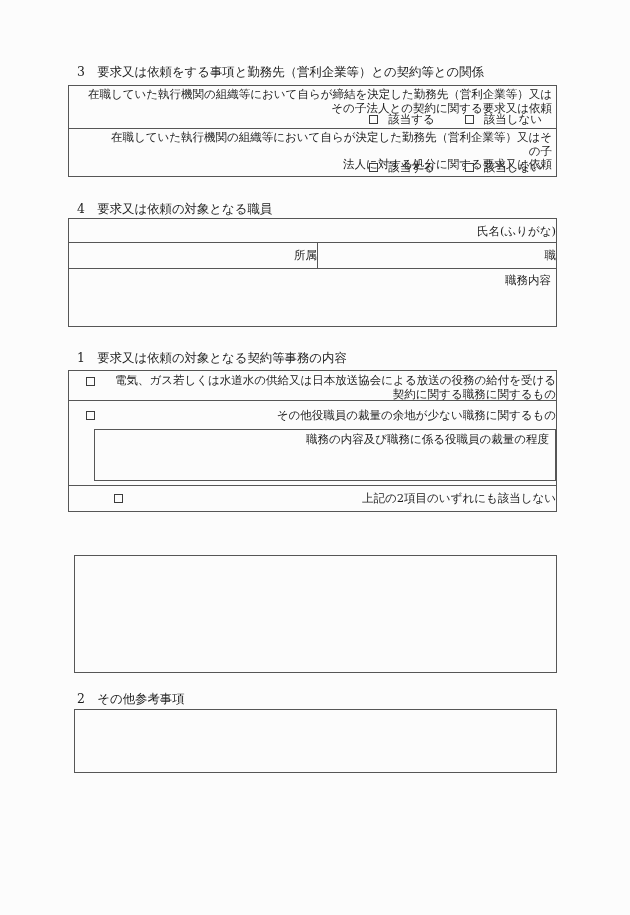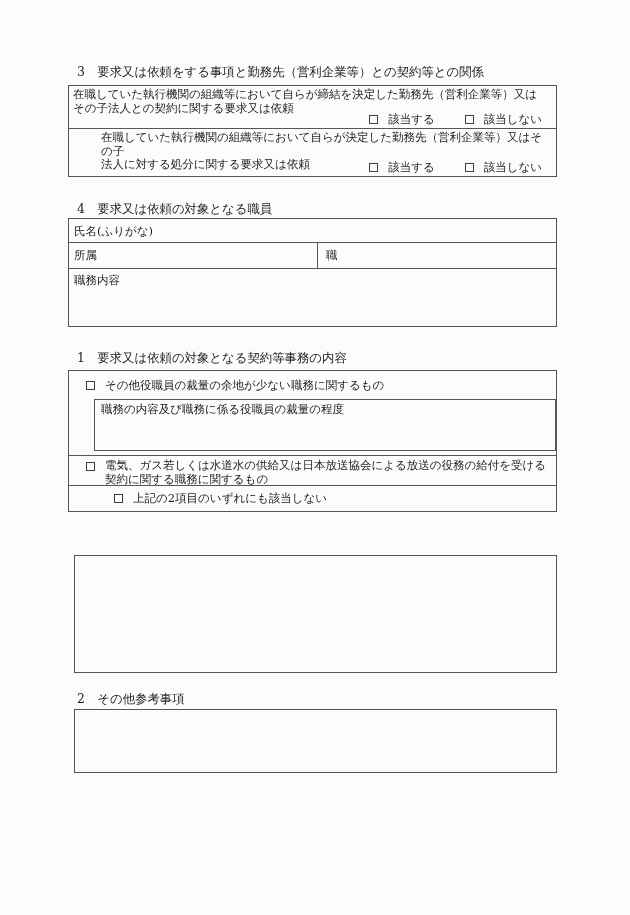--- a/index.html
+++ b/index.html
@@ -8,21 +8,21 @@
     --bg:#fcfcfc;
   }
   *{margin:0;padding:0;box-sizing:border-box;}
   html,body{width:630px;height:915px;}
   body{
     background:var(--bg);
     color:var(--txt);
     font-family:"DejaVu Serif","Liberation Serif",serif;
     font-size:11.5px;
   }
-  .page{position:relative;width:630px;height:915px;overflow:hidden;}
+  .page{position:relative;width:630px;height:915px;overflow:hidden;text-align:right;}
   .abs{position:absolute;}
   .heading{font-size:12.4px;line-height:14px;white-space:nowrap;}
   .tbl{border:1px solid var(--line);background:transparent;}
   .row{position:relative;border-bottom:1px solid var(--line);overflow:hidden;}
   .row.last{border-bottom:none;margin-left:28px;}
   .prewrap{white-space:pre-line;}
   
   .s3-text{padding:2px 4px 0 4px;line-height:13.5px;}
   .choice-line{position:absolute;right:14px;bottom:3px;line-height:12px;white-space:nowrap;}
   .cb{display:inline-block;width:9px;height:9px;border:1px solid #3c3c3c;background:transparent;vertical-align:-1px;}
@@ -83,31 +83,31 @@
       </div>
     </div>
     <div class="t4-duties">
       <span>職務内容</span>
     </div>
   </div>
 
   <div class="heading abs" style="left:77px;top:351px">1　要求又は依頼の対象となる契約等事務の内容</div>
 
   <div class="tbl abs" style="left:68px;top:370px;width:489px">
+    <div class="row" style="height:30px">
+      <span class="cb cb-abs" style="top:6px"></span>
+      <div class="hang1 prewrap">電気、ガス若しくは水道水の供給又は日本放送協会による放送の役務の給付を受ける
+契約に関する職務に関するもの</div>
+    </div>
     <div class="row" style="height:85px">
       <span class="cb cb-abs" style="top:10px"></span>
       <div class="opt2-line">その他役職員の裁量の余地が少ない職務に関するもの</div>
       <div class="innerbox">
         <div class="innerlabel">職務の内容及び職務に係る役職員の裁量の程度</div>
       </div>
-    </div>
-    <div class="row" style="height:30px">
-      <span class="cb cb-abs" style="top:6px"></span>
-      <div class="hang1 prewrap">電気、ガス若しくは水道水の供給又は日本放送協会による放送の役務の給付を受ける
-契約に関する職務に関するもの</div>
     </div>
     <div class="row last" style="height:25px">
       <span class="cb cb-abs" style="top:8px"></span>
       <div class="opt3-line">上記の2項目のいずれにも該当しない</div>
     </div>
   </div>
 
   <div class="bigbox abs" style="left:74px;top:555px;width:483px;height:118px"></div>
 
   <div class="heading abs" style="left:77px;top:692px">2　その他参考事項</div>

